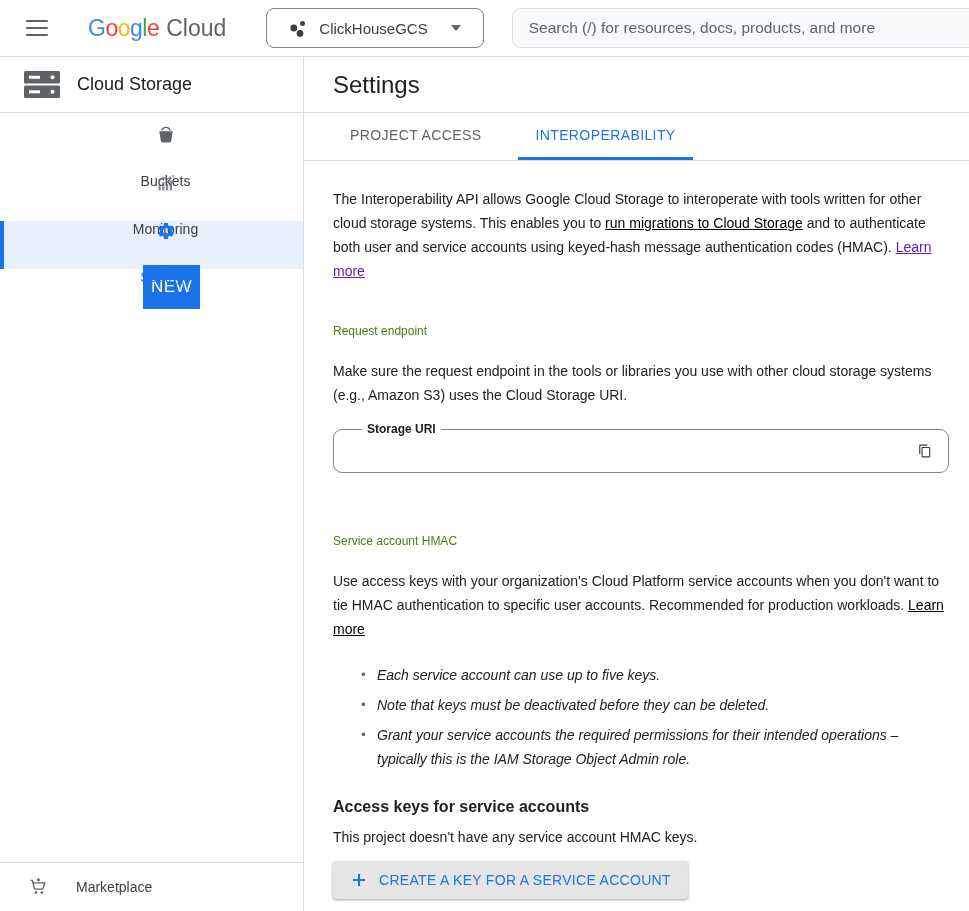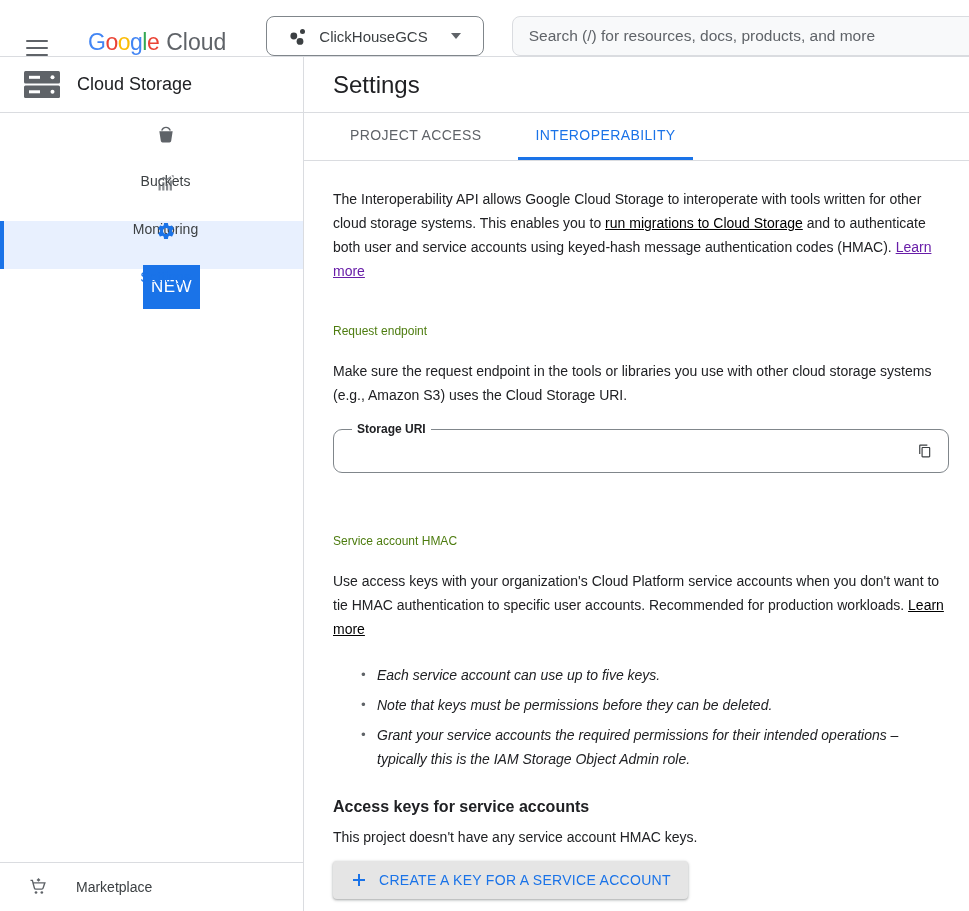--- a/index.html
+++ b/index.html
@@ -6,21 +6,21 @@
   html, body { margin: 0; padding: 0; }
   body {
     width: 969px; height: 911px; overflow: hidden;
     background: #fff; color: #202124;
     font-family: "Liberation Sans", "DejaVu Sans", sans-serif;
     position: relative;
   }
 
   
   .topbar {
-    height: 57px; display: flex; align-items: flex-end;
+    height: 57px; display: flex; align-items: center;
     padding-left: 26px; border-bottom: 1px solid #dadce0; background: #fff;
   }
   .hamburger {
     width: 22px; height: 16px; display: flex; flex-direction: column;
     justify-content: space-between; cursor: pointer; background: none; border: none; padding: 0;
   }
   .hamburger span { display: block; height: 2px; background: #5f6368; border-radius: 1px; }
   .logo { display: flex; align-items: baseline; margin-left: 40px; font-size: 23px; cursor: pointer; user-select: none; }
   .logo .g-letters { font-weight: 500; letter-spacing: -0.5px; }
   .logo .cloud-word { color: #5f6368; margin-left: 7px; font-weight: 400; }
@@ -97,21 +97,21 @@
   .section-heading { font-size: 12px; font-weight: 400; color: #4d7c0f; line-height: 28px; margin: 34px 0 0; }
   .section-heading.mt-lg { margin-top: 54px; }
   .after-heading { margin-top: 14px; }
 
   .uri-field {
     position: relative; margin-top: 22px; height: 44px; width: 616px;
     border: 1px solid #80868b; border-radius: 9px; background: #fff;
     display: flex; align-items: center;
   }
   .uri-label {
-    position: absolute; top: -7px; left: 18px; background: #fff; padding: 0 5px;
+    position: absolute; top: -7px; left: 28px; background: #fff; padding: 0 5px;
     font-size: 12px; font-weight: 600; color: #202124; line-height: 13px;
   }
   .uri-value {
     flex: 1; border: none; outline: none; background: transparent;
     font-family: "DejaVu Sans Mono", "Liberation Mono", monospace;
     font-size: 14.5px; color: #202124; padding: 0 40px 0 12px;
   }
   .copy-btn {
     position: absolute; right: 10px; top: 50%; transform: translateY(-50%);
     width: 26px; height: 26px; border: none; background: none; cursor: pointer;
@@ -252,21 +252,21 @@
             <path d="M16 1H4c-1.1 0-2 .9-2 2v14h2V3h12V1zm3 4H8c-1.1 0-2 .9-2 2v14c0 1.1.9 2 2 2h11c1.1 0 2-.9 2-2V7c0-1.1-.9-2-2-2zm0 16H8V7h11v14z"></path>
           </svg>
         </button>
       </div>
 
       <h2 class="section-heading mt-lg">Service account HMAC</h2>
       <p class="body-text after-heading"><span>Use access keys with your organization's Cloud Platform service accounts when you don't want to tie HMAC authentication to specific user accounts. Recommended for production workloads. </span><a class="link">Learn more</a></p>
 
       <ul class="hmac-list">
         <li>Each service account can use up to five keys.</li>
-        <li>Note that keys must be permissions before they can be deleted.</li>
+        <li>Note that keys must be deactivated before they can be deleted.</li>
         <li>Grant your service accounts the required permissions for their intended operations – typically this is the IAM Storage Object Admin role.</li>
       </ul>
 
       <h3 class="sub-heading">Access keys for service accounts</h3>
       <p class="empty-text">This project doesn't have any service account HMAC keys.</p>
 
       <button class="create-btn">
         <svg width="18" height="18" viewBox="0 0 18 18">
           <path d="M9 3v12M3 9h12" stroke="#1a73e8" stroke-width="2" fill="none"></path>
         </svg>

